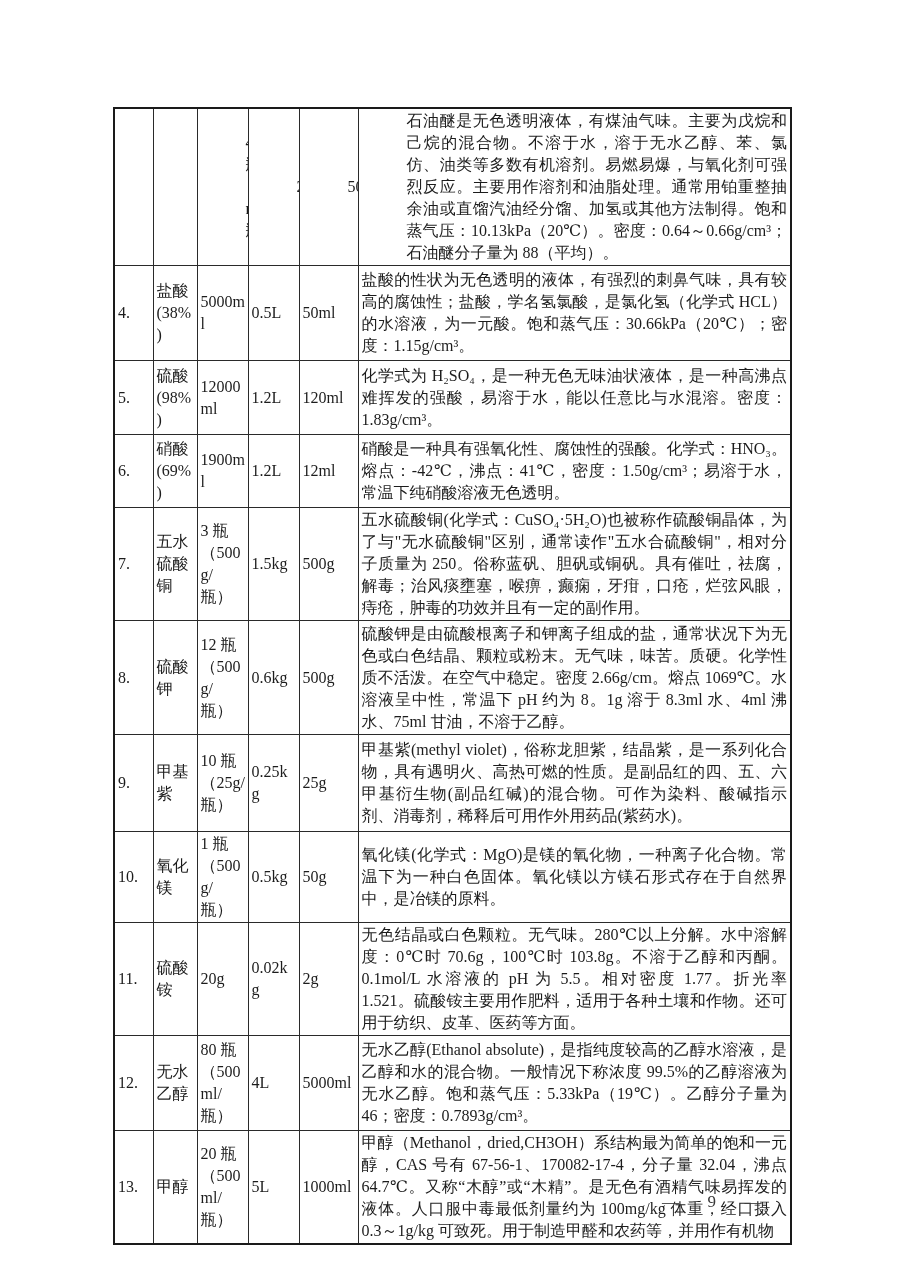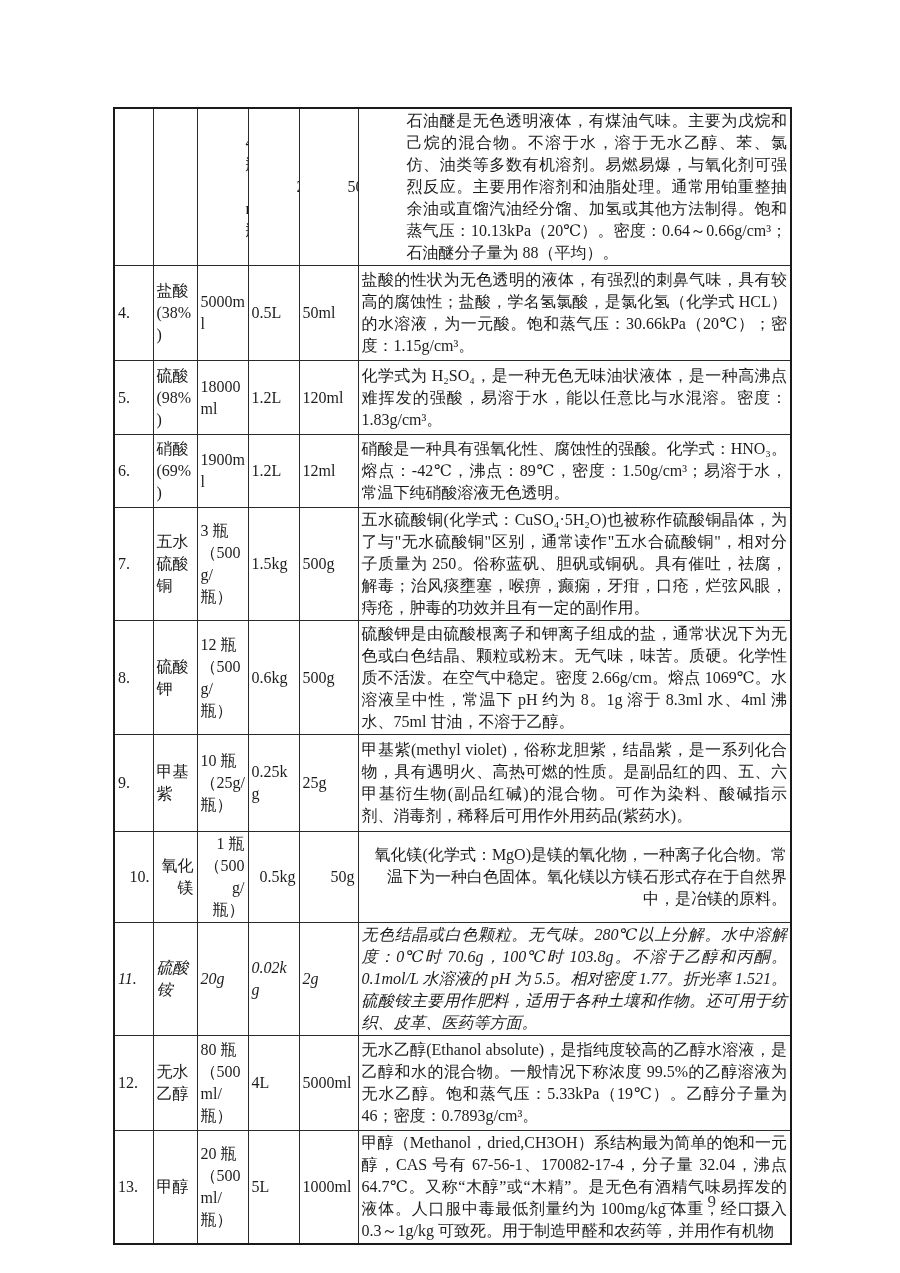--- a/index.html
+++ b/index.html
@@ -41,22 +41,22 @@
     padding: 2px 5px 2px 6px;
   }
   
   tbody tr:nth-child(1)  td { height: 133px; padding-left: 48px; }
   tbody tr:nth-child(2)  td { height: 92px; }
   tbody tr:nth-child(3)  td { height: 71px; }
   tbody tr:nth-child(4)  td { height: 70px; }
   tbody tr:nth-child(5)  td { height: 108px; }
   tbody tr:nth-child(6)  td { height: 111px; }
   tbody tr:nth-child(7)  td { height: 94px; }
-  tbody tr:nth-child(8)  td { height: 72px; text-align: right; }
-  tbody tr:nth-child(9)  td { height: 107px; font-style: italic; }
+  tbody tr:nth-child(8)  td { height: 72px; }
+  tbody tr:nth-child(9)  td { height: 107px; }
   tbody tr:nth-child(10) td { height: 92px; }
   tbody tr:nth-child(11) td { height: 100px; }
   .page-number {
     position: absolute;
     left: 662px;
     top: 1192px;
     font-size: 17px;
     color: #3a3a3a;
     word-spacing: 10px;
     white-space: pre;
@@ -100,37 +100,37 @@
     <td class="c-pre">0.5L</td>
     <td class="c-pre">50ml</td>
     <td class="c-desc">盐酸的性状为无色透明的液体，有强烈的刺鼻气味，具有较高的腐蚀性；盐酸，学名氢氯酸，是氯化氢（化学式 HCL）的水溶液，为一元酸。饱和蒸气压：30.66kPa（20℃）；密度：1.15g/cm³。</td>
   </tr>
 
   <tr>
     <td class="c-no">5.</td>
     <td class="c-pre">硫酸
 (98%
 )</td>
-    <td class="c-pre">18000
+    <td class="c-pre">12000
 ml</td>
     <td class="c-pre">1.2L</td>
     <td class="c-pre">120ml</td>
     <td class="c-desc">化学式为 H₂SO₄，是一种无色无味油状液体，是一种高沸点难挥发的强酸，易溶于水，能以任意比与水混溶。密度：1.83g/cm³。</td>
   </tr>
 
   <tr>
     <td class="c-no">6.</td>
     <td class="c-pre">硝酸
 (69%
 )</td>
     <td class="c-pre">1900m
 l</td>
     <td class="c-pre">1.2L</td>
     <td class="c-pre">12ml</td>
-    <td class="c-desc">硝酸是一种具有强氧化性、腐蚀性的强酸。化学式：HNO₃。熔点：-42℃，沸点：89℃，密度：1.50g/cm³；易溶于水，常温下纯硝酸溶液无色透明。</td>
+    <td class="c-desc">硝酸是一种具有强氧化性、腐蚀性的强酸。化学式：HNO₃。熔点：-42℃，沸点：41℃，密度：1.50g/cm³；易溶于水，常温下纯硝酸溶液无色透明。</td>
   </tr>
 
   <tr>
     <td class="c-no">7.</td>
     <td class="c-pre">五水
 硫酸
 铜</td>
     <td class="c-pre">3 瓶
 （500
 g/瓶）</td>

